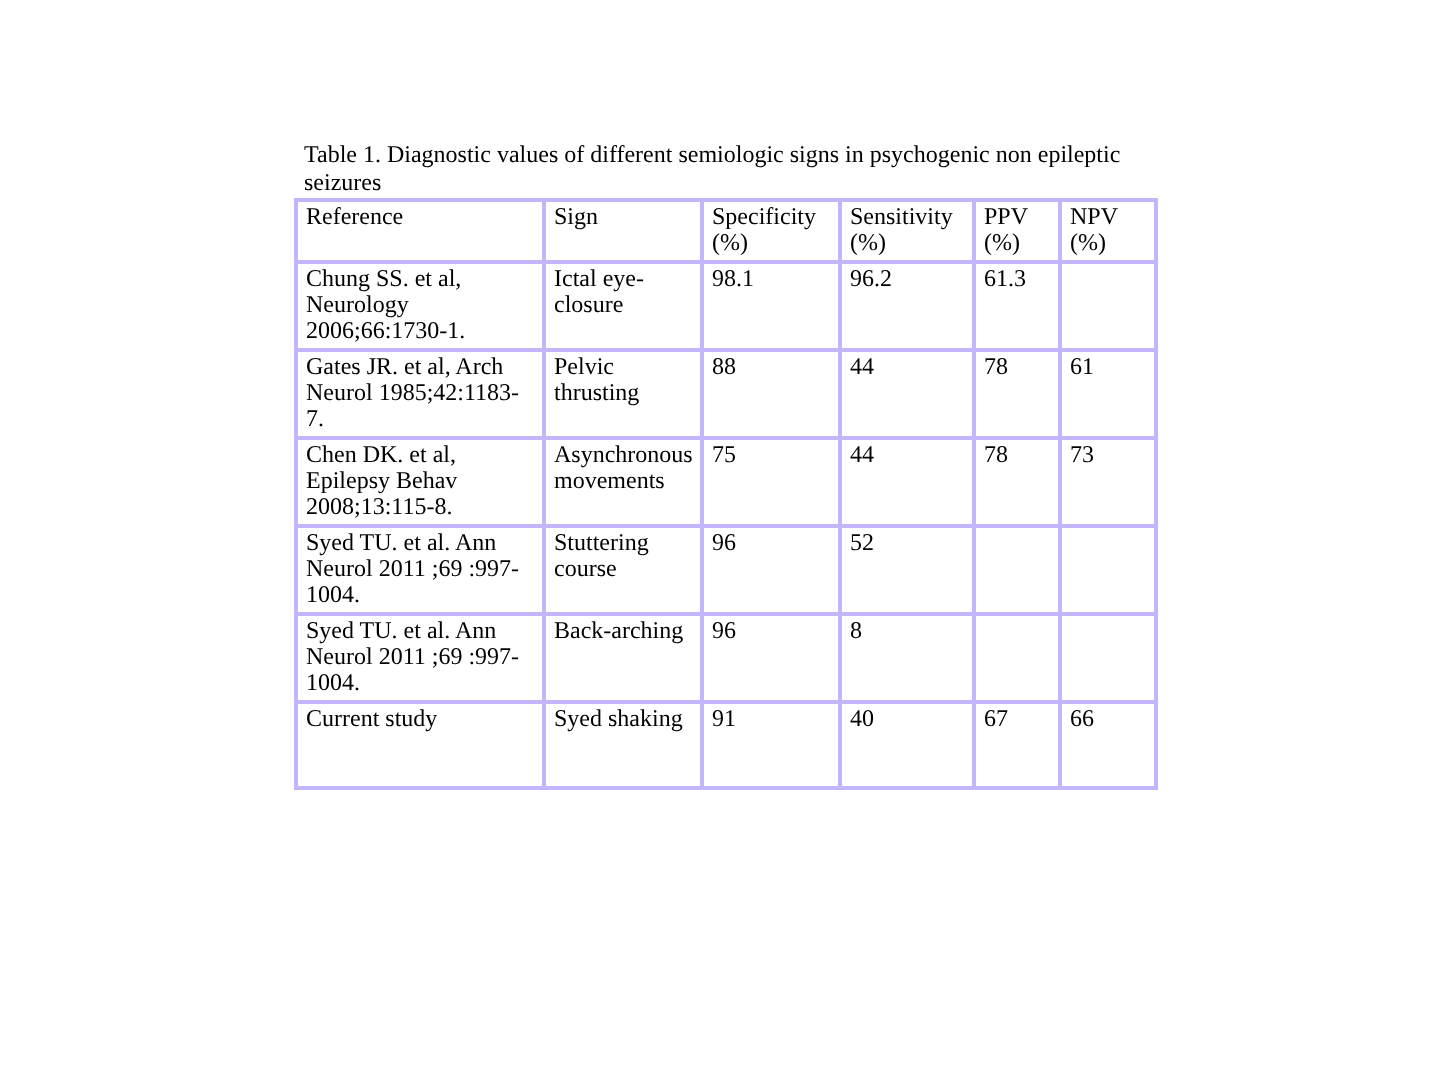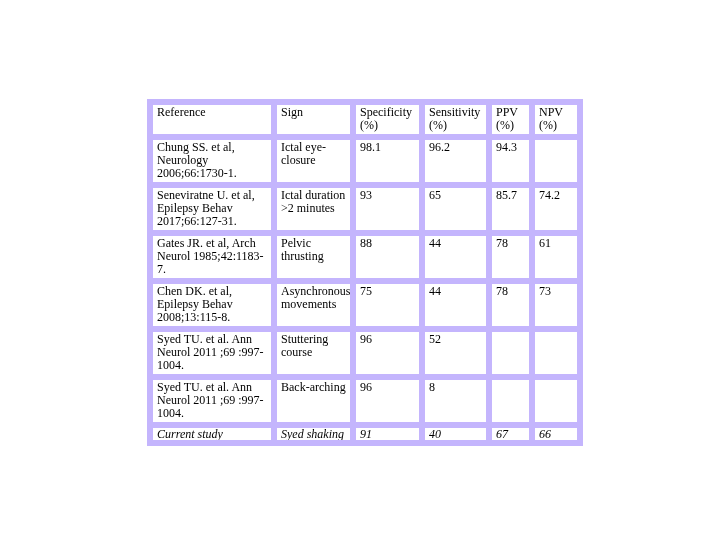--- a/index.html
+++ b/index.html
@@ -30,21 +30,21 @@
     left: 147px;
     top: 99px;
     width: 430px;
     border-collapse: collapse;
     table-layout: fixed;
     font-size: 12px;
     line-height: 13px;
   }
   table.diag th,
   table.diag td {
-    border: 6px solid #c4b5fd;
+    border: 2px solid #c4b5fd;
     vertical-align: top;
     text-align: left;
     font-weight: normal;
     padding: 1px 0 2px 4px;
     white-space: pre-line;
     overflow: hidden;
   }
   thead tr { height: 27px; }
   tbody tr:nth-child(1) { height: 43px; }
   tbody tr:nth-child(2) { height: 41px; }
@@ -61,20 +61,22 @@
     width: 440px;
     font-size: 12px;
     line-height: 14px;
   }
 </style>
 </head>
 <body>
 
 <div class="page">
 
+  <div class="caption">Table 1. Diagnostic values of different semiologic signs in psychogenic non epileptic
+seizures</div>
 
   <table class="diag">
     <colgroup>
       <col style="width:124px">
       <col style="width:79px">
       <col style="width:69px">
       <col style="width:67px">
       <col style="width:43px">
       <col style="width:48px">
     </colgroup>
@@ -94,33 +96,22 @@
     </thead>
     <tbody>
       <tr>
         <td>Chung SS. et al,
 Neurology
 2006;66:1730-1.</td>
         <td>Ictal eye-
 closure</td>
         <td>98.1</td>
         <td>96.2</td>
-        <td>94.3</td>
+        <td>61.3</td>
         <td></td>
-      </tr>
-      <tr>
-        <td>Seneviratne U. et al,
-Epilepsy Behav
-2017;66:127-31.</td>
-        <td>Ictal duration
-&gt;2 minutes</td>
-        <td>93</td>
-        <td>65</td>
-        <td>85.7</td>
-        <td>74.2</td>
       </tr>
       <tr>
         <td>Gates JR. et al, Arch
 Neurol 1985;42:1183-
 7.</td>
         <td>Pelvic
 thrusting</td>
         <td>88</td>
         <td>44</td>
         <td>78</td>

